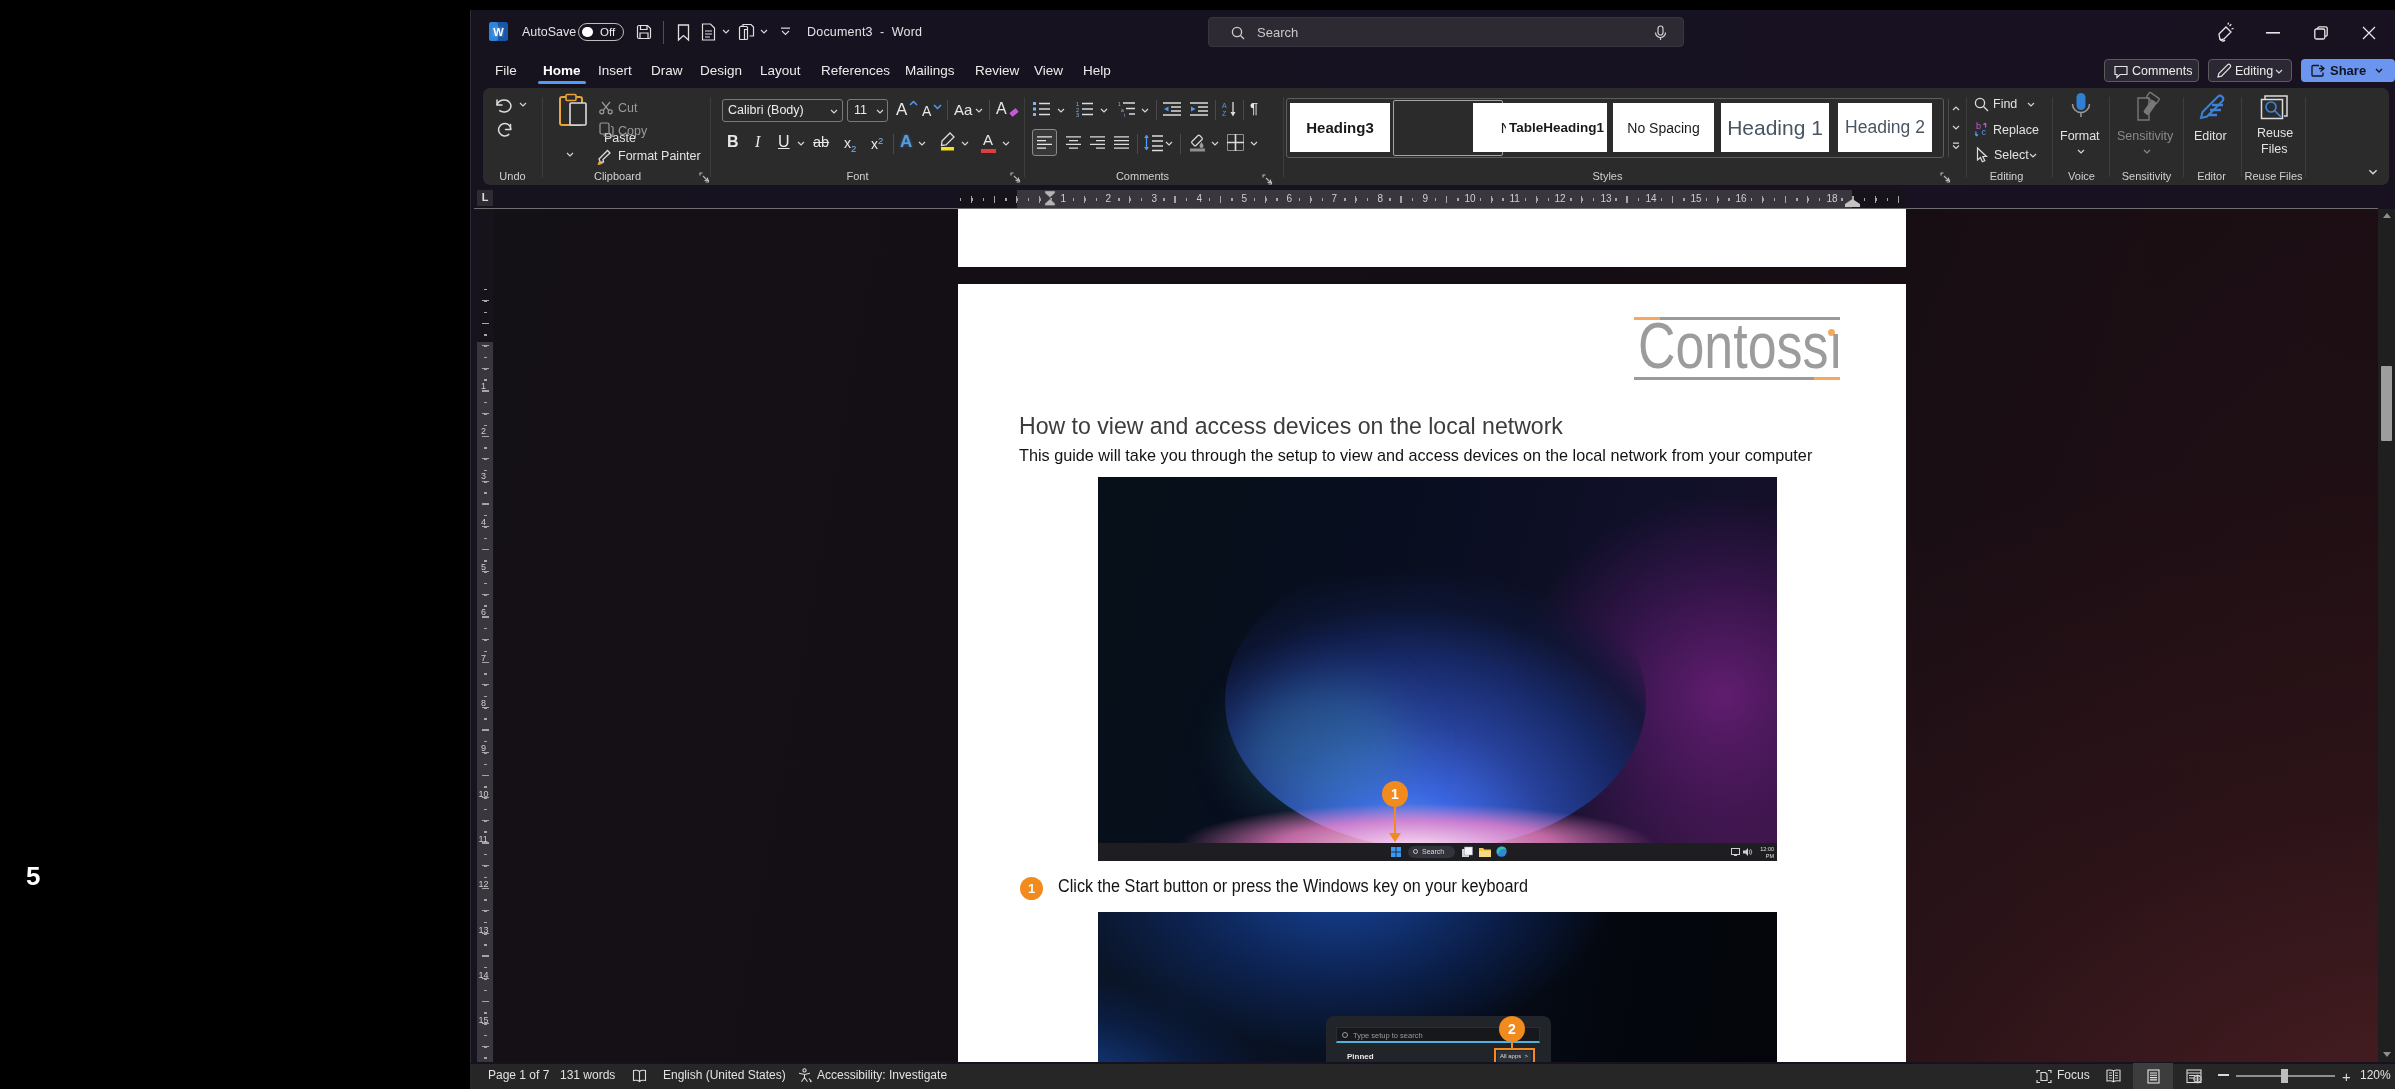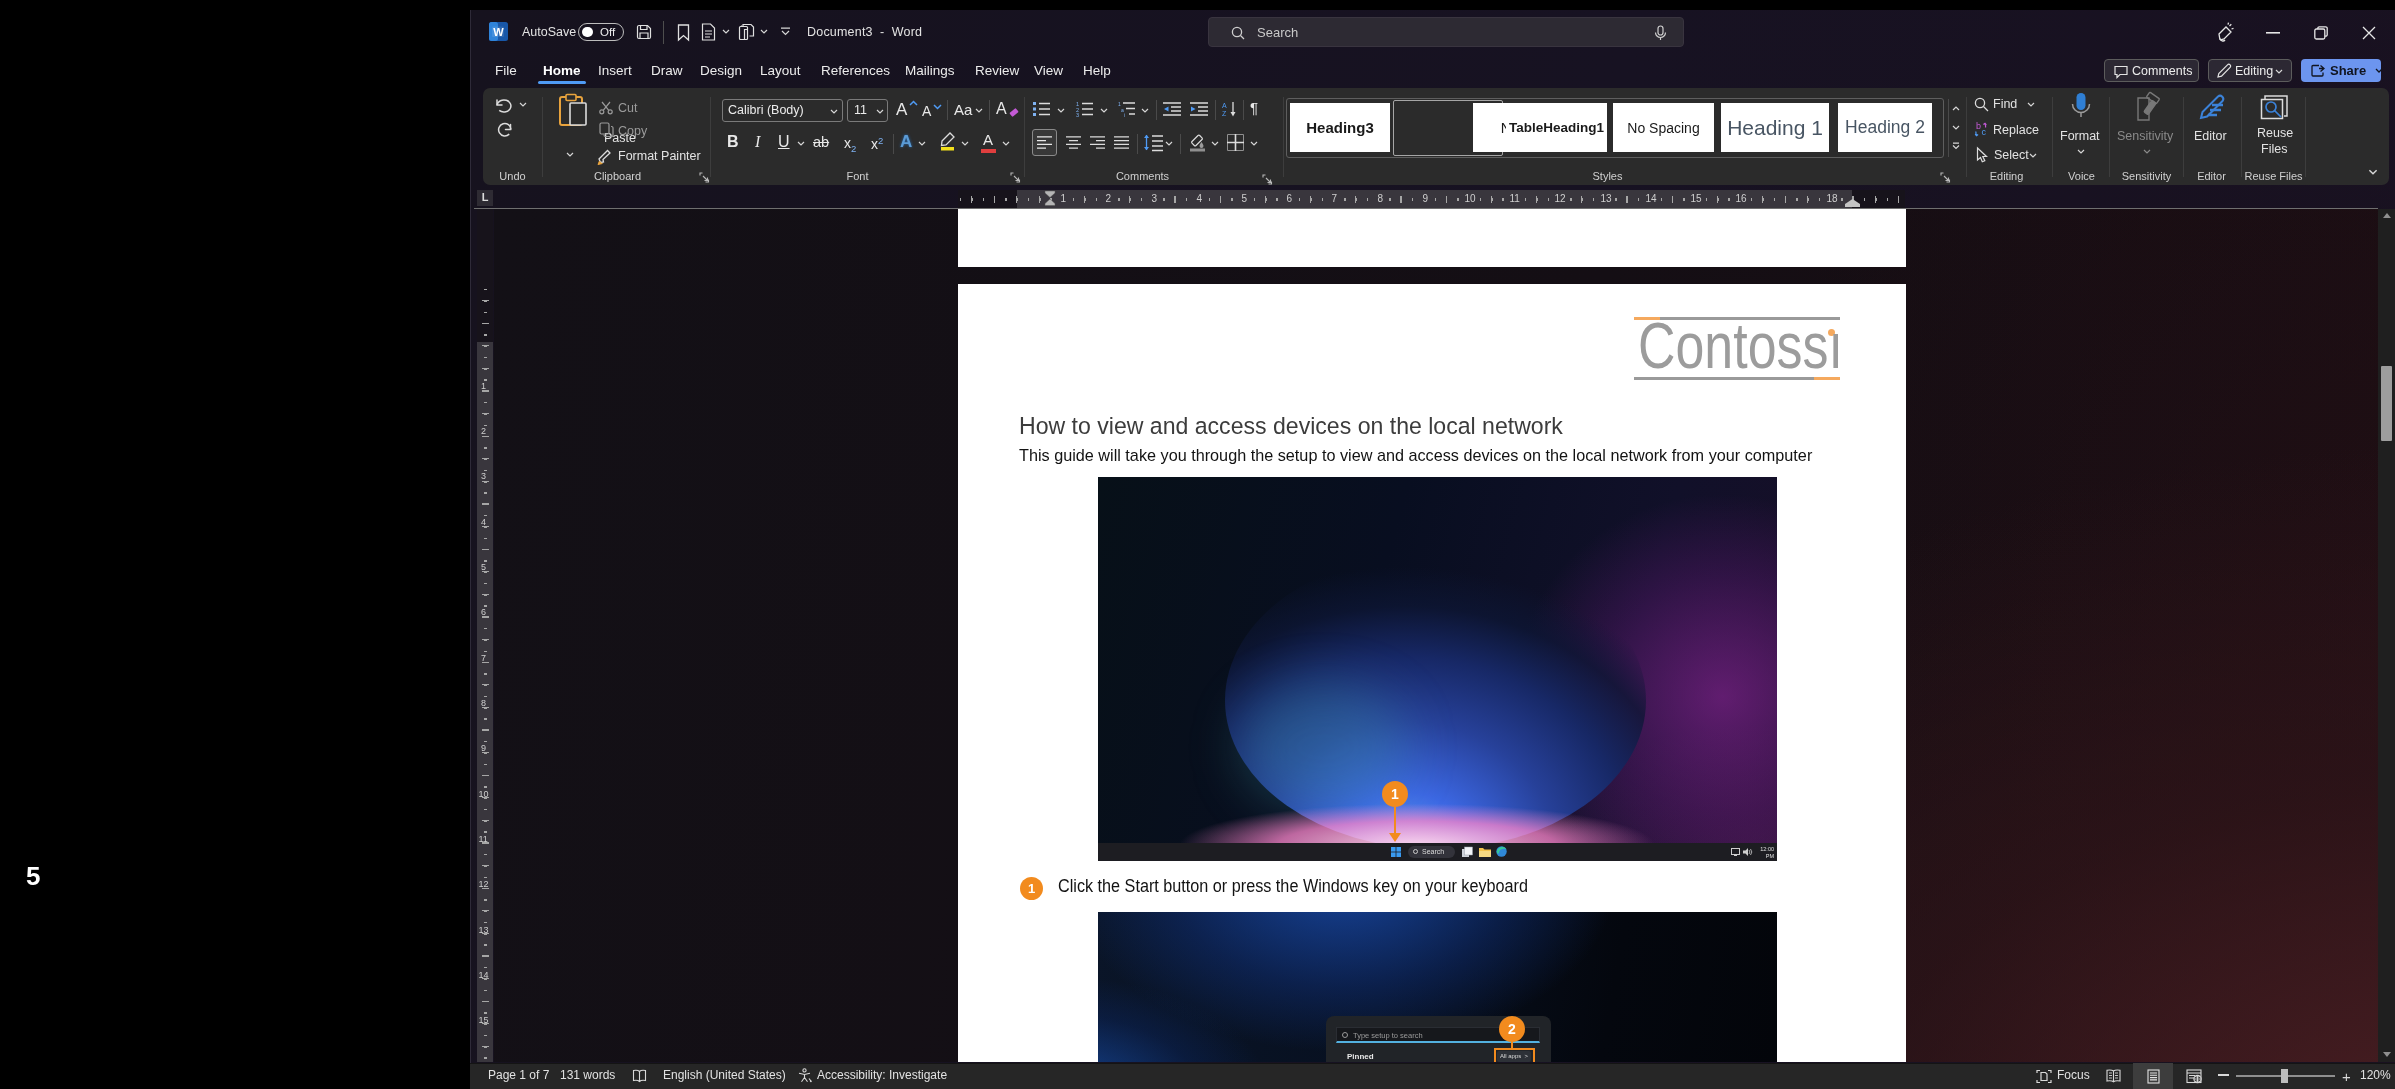--- a/index.html
+++ b/index.html
@@ -121,21 +121,21 @@
     </div>
     <div class="abs" style="left:2208px;top:59px;width:84px;height:23px;border:1px solid #5c5c5c;border-radius:4px;background:#2c2833;">
       <svg style="left:8px;top:4px" width="14" height="14" viewBox="0 0 14 14" fill="none" stroke="#e3e3e3" stroke-width="1.2">
         <path d="M1 13 l.8-3.5 L10.5 0.8 a1.6 1.6 0 0 1 2.6 2.6 L4.5 12.2 Z"></path>
       </svg>
       <div class="abs" style="left:26px;top:3.5px;font-size:12.5px;color:#ececec;">Editing</div>
       <svg style="left:66px;top:9px" width="8" height="5" viewBox="0 0 8 5" fill="none" stroke="#d6d6d6" stroke-width="1.2">
         <path d="M1 1 L4 4 L7 1"></path>
       </svg>
     </div>
-    <div class="abs" style="left:2301px;top:59px;width:80px;height:23px;border-radius:4px;background:#6c95ef;">
+    <div class="abs" style="left:2301px;top:59px;width:94px;height:23px;border-radius:4px;background:#6c95ef;">
       <svg style="left:10px;top:5px" width="14" height="13" viewBox="0 0 14 13" fill="none" stroke="#10141f" stroke-width="1.3">
         <path d="M8 4.5 L12.5 4.5 M9.5 1.5 L13 4.5 9.5 7.5"></path>
         <path d="M8 1.5 H2 a1 1 0 0 0 -1 1 V11 a1 1 0 0 0 1 1 h9 a1 1 0 0 0 1-1 V8.5"></path>
       </svg>
       <div class="abs" style="left:29px;top:3.5px;font-size:13px;color:#10141f;font-weight:bold;">Share</div>
       <svg style="left:74px;top:9px" width="8" height="5" viewBox="0 0 8 5" fill="none" stroke="#10141f" stroke-width="1.3">
         <path d="M1 1 L4 4 L7 1"></path>
       </svg>
     </div>
   </div>

